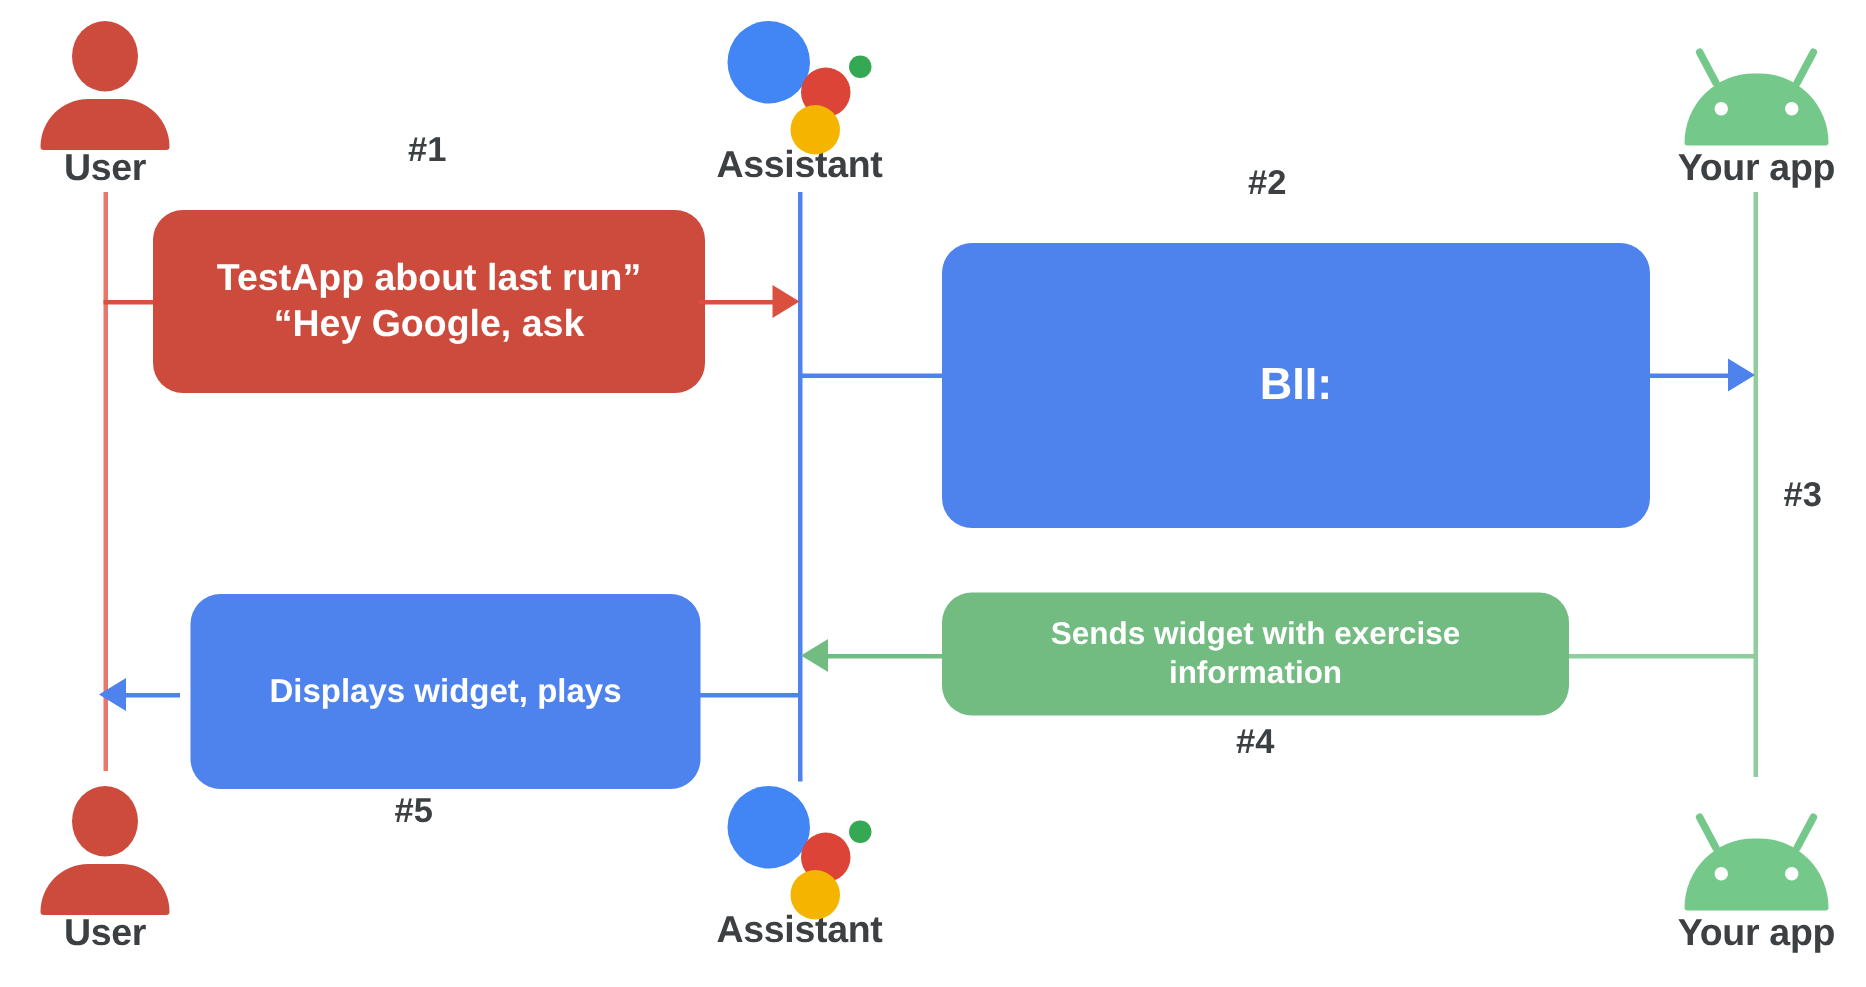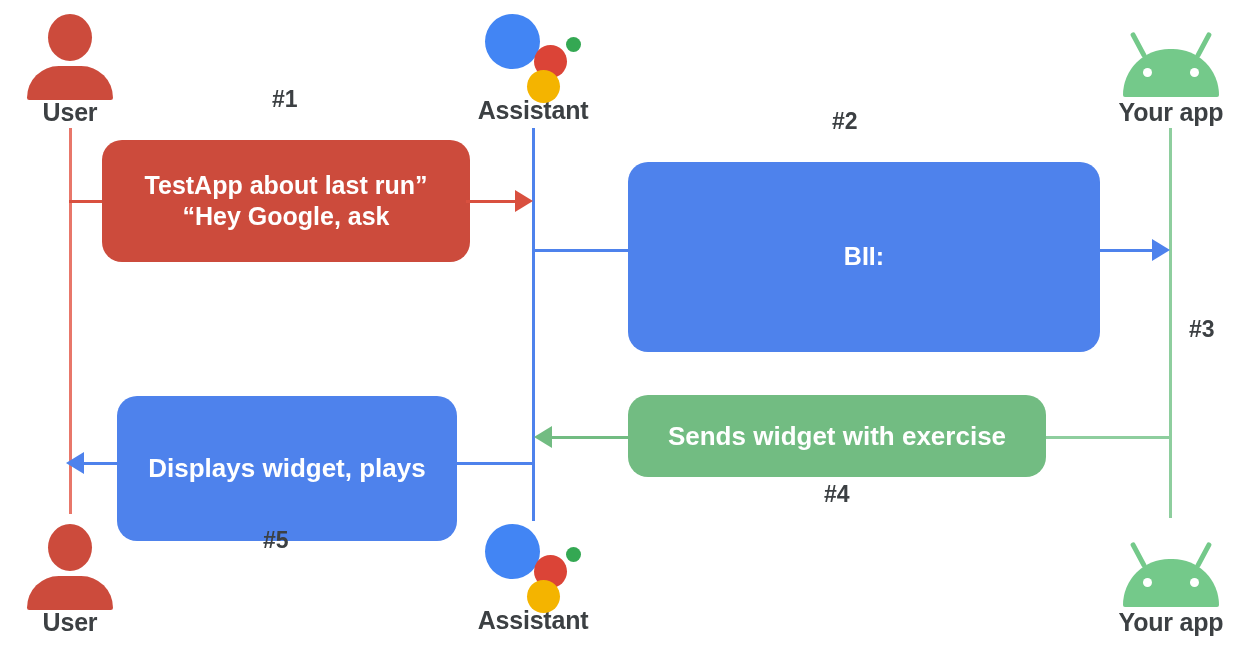--- a/index.html
+++ b/index.html
@@ -225,43 +225,44 @@
     <span>
       <span>TestApp about last run”</span>
       <span>“Hey Google, ask</span>
     </span>
   </div>
   <div class="hline h-red" style="left:466px; top:200px; width:55px;"></div>
   <div class="arrow-head arrow-right-red" style="left:515px; top:190px;"></div>
   <div class="step-label" style="left:272px; top:86px;">#1</div>
 
   <div class="hline h-blue" style="left:532px; top:249px; width:100px;"></div>
-  <div class="msgbox box-blue line-1" style="left:628px; top:162px; width:472px; height:190px; font-size:25px;">
+  <div class="msgbox box-blue line-1" style="left:628px; top:162px; width:472px; height:190px; font-size:30px;">
     <span>
       <span>BII:</span>
     </span>
   </div>
   <div class="hline h-blue" style="left:1097px; top:249px; width:62px;"></div>
   <div class="arrow-head arrow-right-blue" style="left:1152px; top:239px;"></div>
   <div class="step-label" style="left:832px; top:108px;">#2</div>
 
   <div class="step-label" style="left:1189px; top:316px;">#3</div>
 
   <div class="hline h-lgreen" style="left:1046px; top:436px; width:124px;"></div>
-  <div class="msgbox box-green line-1" style="left:628px; top:395px; width:418px; height:82px; font-size:26px;">
+  <div class="msgbox box-green line-1" style="left:628px; top:395px; width:418px; height:82px; font-size:21px;">
     <span>
       <span>Sends widget with exercise</span>
+      <span>information</span>
     </span>
   </div>
   <div class="hline h-green" style="left:548px; top:436px; width:84px;"></div>
   <div class="arrow-head arrow-left-green" style="left:534px; top:426px;"></div>
   <div class="step-label" style="left:824px; top:481px;">#4</div>
 
   <div class="hline h-blue" style="left:455px; top:462px; width:78px;"></div>
-  <div class="msgbox box-blue line-1" style="left:117px; top:396px; width:340px; height:145px; font-size:26px;">
+  <div class="msgbox box-blue line-1" style="left:127px; top:396px; width:340px; height:130px; font-size:22px;">
     <span>
       <span>Displays widget, plays</span>
     </span>
   </div>
   <div class="hline h-blue" style="left:78px; top:462px; width:42px;"></div>
   <div class="arrow-head arrow-left-blue" style="left:66px; top:452px;"></div>
   <div class="step-label" style="left:263px; top:527px;">#5</div>
 
   <div class="actor" style="left:-5px; top:524px;">
     <div class="user-glyph">

